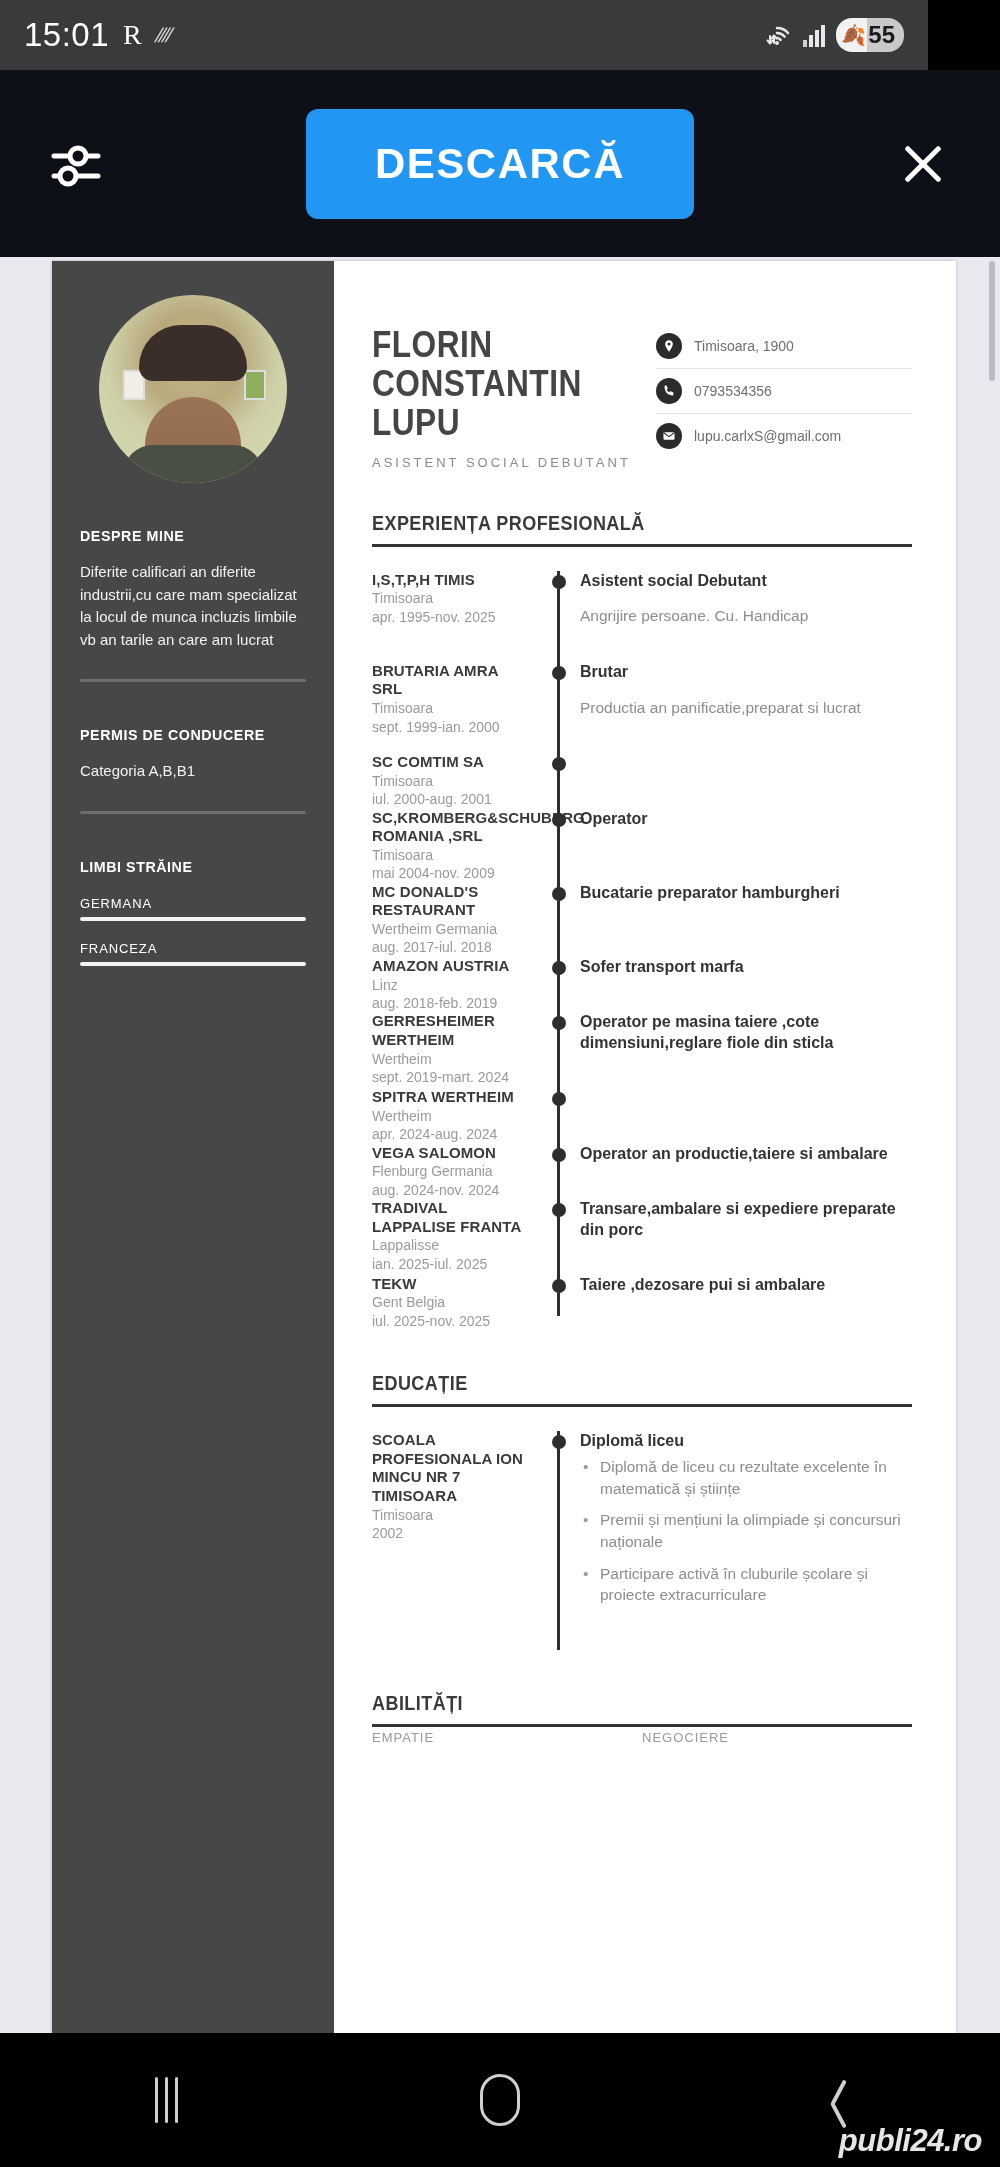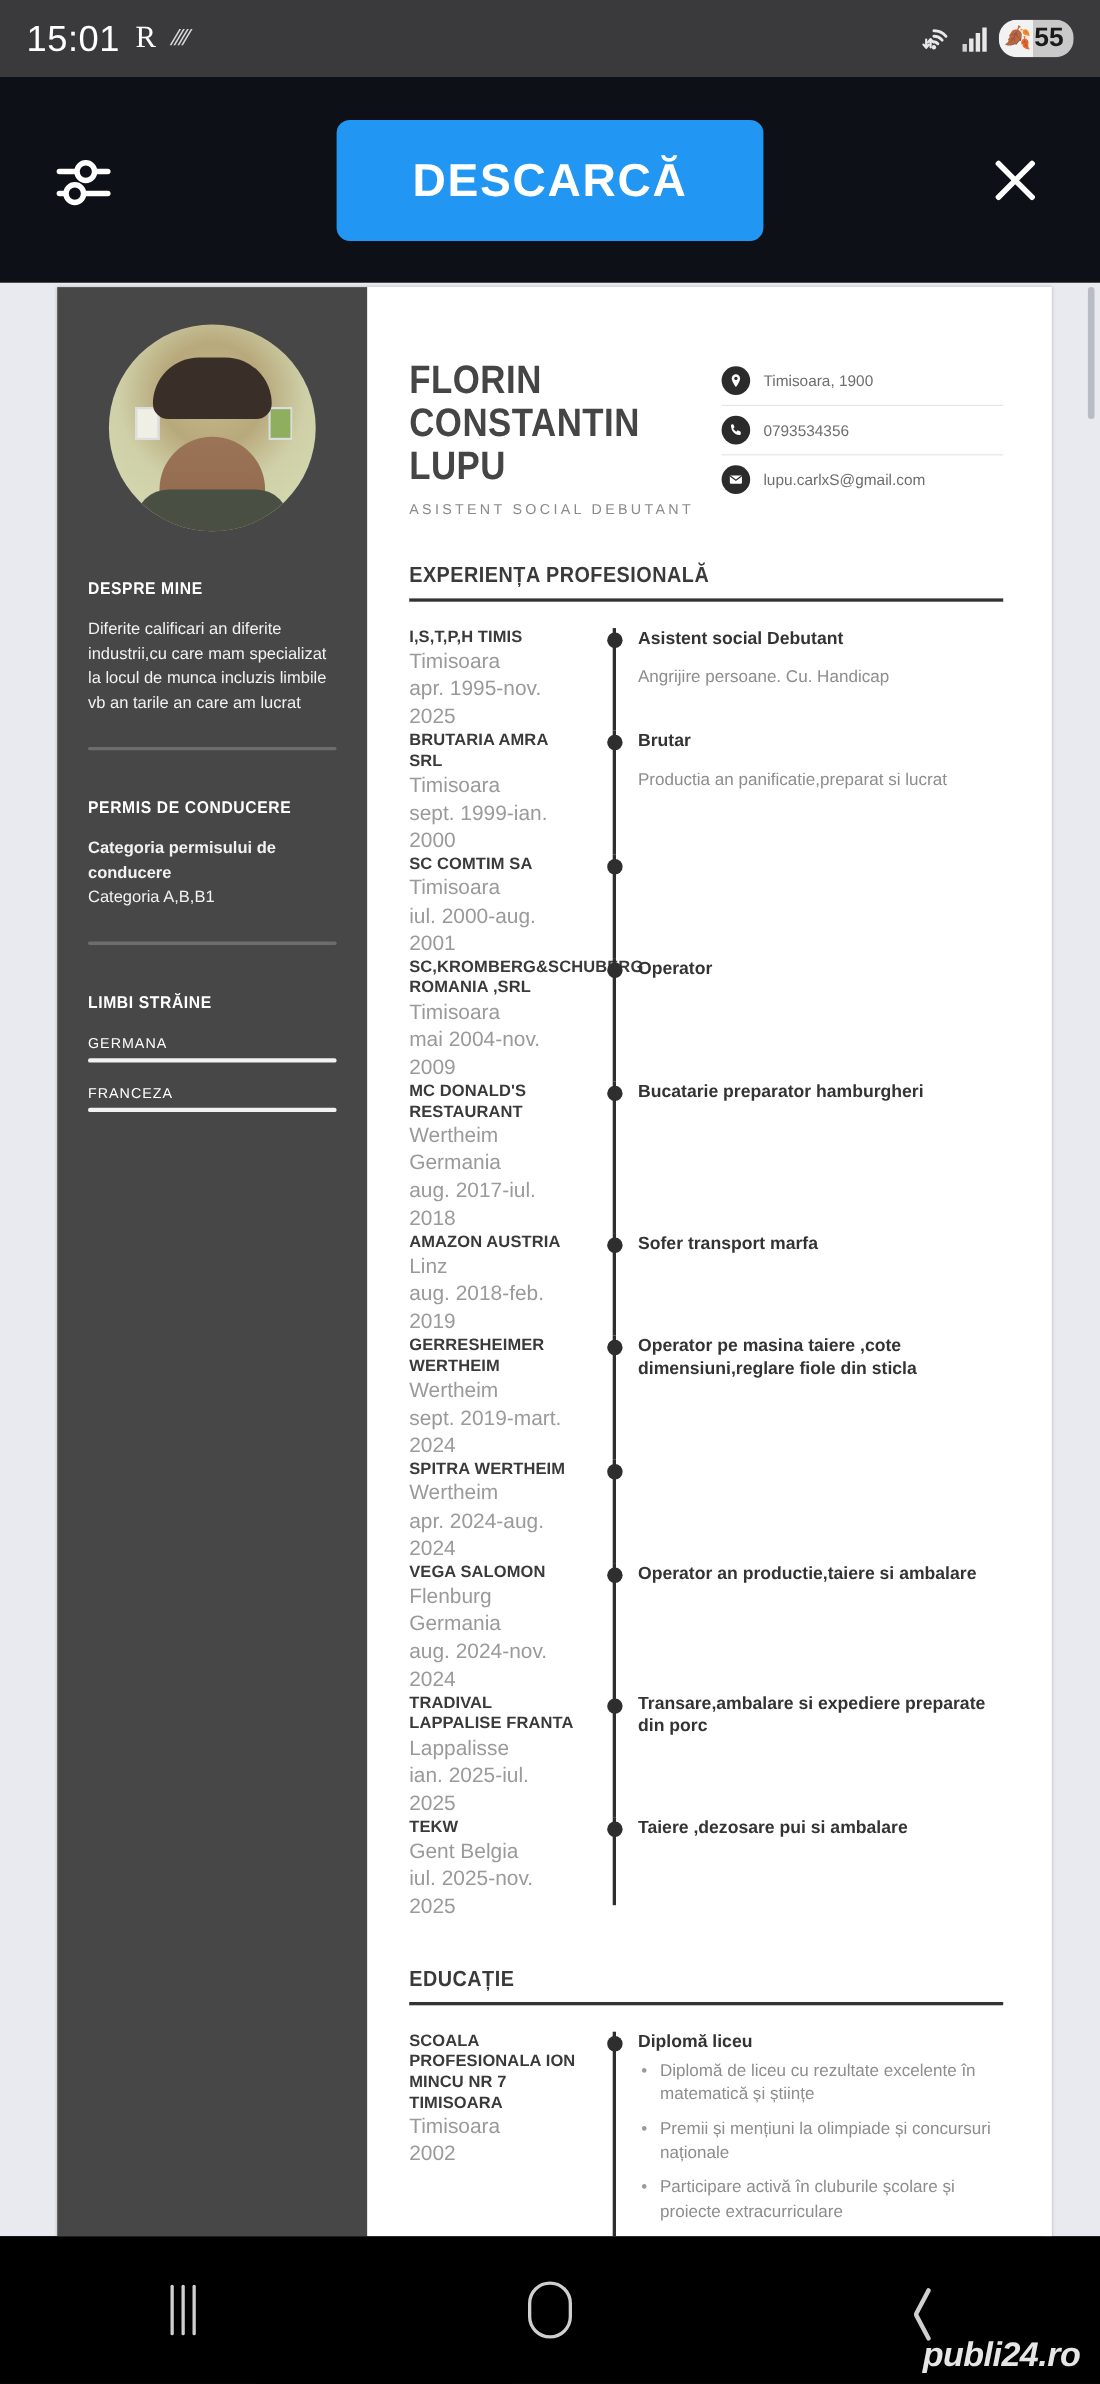--- a/index.html
+++ b/index.html
@@ -6,21 +6,21 @@
   html, body {
     width: 1000px; height: 2167px;
     background: #000;
     font-family: "Liberation Sans", sans-serif;
     overflow: hidden;
   }
   #screen { position: relative; width: 1000px; height: 2167px; background: #000; }
 
   
   #statusbar {
-    position: absolute; top: 0; left: 0; width: 1000px; height: 70px;
+    position: absolute; top: 0; left: 0; width: 928px; height: 70px;
     background: #3a3a3c; display: flex; align-items: center;
     padding: 0 24px; color: #fff;
   }
   #status-left { display: flex; align-items: center; gap: 14px; }
   .sb-clock { font-size: 33px; font-weight: 400; letter-spacing: .5px; }
   .sb-r { font-size: 28px; font-weight: 500; font-family: "Liberation Serif", serif; }
   .sb-slashes { font-size: 20px; color: #d8d8d8; letter-spacing: -2px; transform: skewX(-18deg); display:inline-block; }
   #status-right { margin-left: auto; display: flex; align-items: center; gap: 9px; }
   .sb-wifi svg, .sb-signal svg { display: block; }
   .sb-batt {
@@ -157,21 +157,21 @@
     text-transform: uppercase; color: #3a3a3a;
     font-family: "Liberation Sans Narrow", "Liberation Sans", sans-serif;
     transform: scaleX(.9); transform-origin: left;
   }
   .sec-rule { height: 3px; background: #333; margin-top: 9px; }
   .section { margin-top: 42px; }
 
   .tl-item { display: flex; position: relative; }
   .tl-left { width: 170px; flex: 0 0 170px; padding-right: 14px; }
   .tl-org { font-size: 15px; font-weight: 700; color: #3a3a3a; line-height: 1.24; letter-spacing: .1px; }
-  .tl-loc, .tl-date { font-size: 19px; color: #9a9a9a; line-height: 1.32; }
+  .tl-loc, .tl-date { font-size: 14px; color: #9a9a9a; line-height: 1.32; }
   .tl-axis { width: 34px; flex: 0 0 34px; position: relative; }
   .tl-line { position: absolute; left: 15px; top: 0; bottom: 0; width: 3px; background: #2e2e2e; }
   .tl-dot {
     position: absolute; left: 9.5px; top: 4px;
     width: 14px; height: 14px; border-radius: 50%; background: #2e2e2e;
   }
   .tl-right { flex: 1; padding-left: 4px; padding-bottom: 34px; }
   .tl-title { font-size: 16px; font-weight: 700; color: #333; line-height: 1.3; }
   .tl-desc { font-size: 15.5px; color: #8d8d8d; margin-top: 14px; line-height: 1.45; }
   .tl-bullets { margin-top: 4px; list-style: none; }
@@ -278,21 +278,20 @@
         </div>
 
         <div class="sb-block">
           <div class="sb-heading">DESPRE MINE</div>
           <div class="sb-body">Diferite calificari an diferite industrii,cu care mam specializat la locul de munca incluzis limbile vb an tarile an care am lucrat</div>
           <div class="sb-rule"></div>
         </div>
 
         <div class="sb-block">
           <div class="sb-heading">PERMIS DE CONDUCERE</div>
-          <div class="sb-body" style="font-weight:700">Categoria permisului de conducere</div>
           <div class="sb-body">Categoria A,B,B1</div>
           <div class="sb-rule"></div>
         </div>
 
         <div class="sb-block">
           <div class="sb-heading">LIMBI STRĂINE</div>
           <div class="lang-row">
             <div class="lang-name">GERMANA</div>
             <div class="lang-bar"></div>
           </div>

